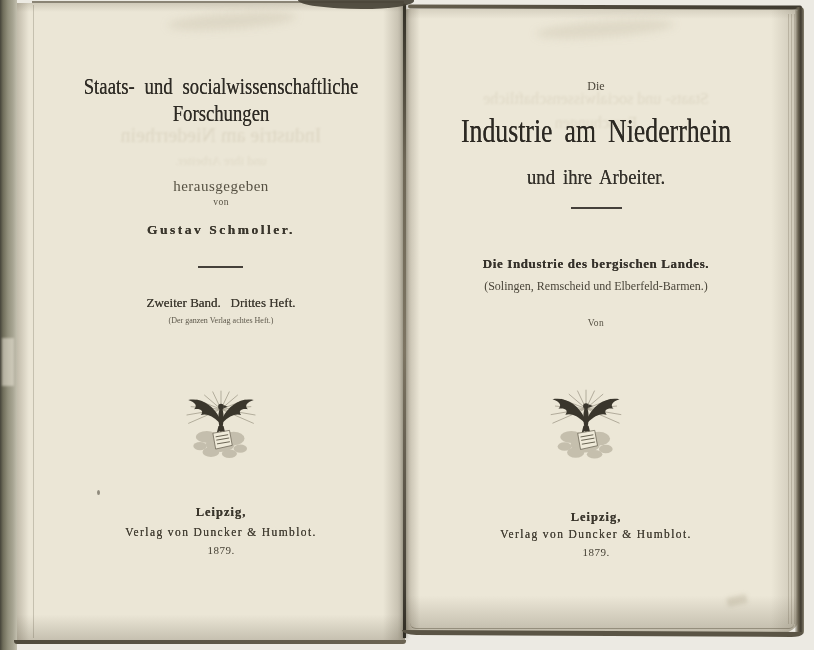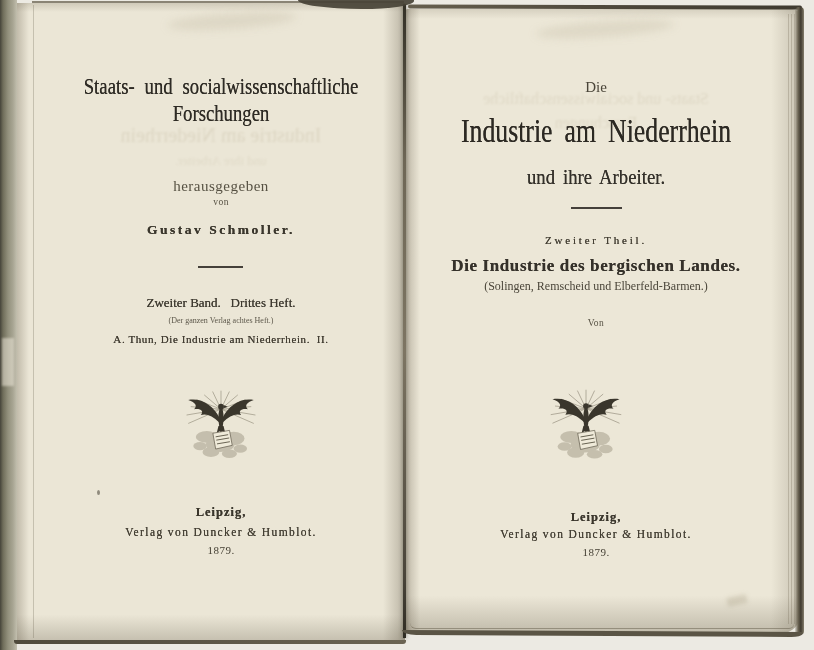--- a/index.html
+++ b/index.html
@@ -72,26 +72,26 @@
   .rule{position:absolute;height:1.5px;background:#45403a;}
   .lp-rule{left:181px;top:263px;width:45px;}
   .lp-volume{top:292px;font-size:13px;color:#3e3a30;}
   .lp-note{top:313px;font-size:8px;color:#5c574a;}
   .lp-citation{top:330px;font-size:11px;letter-spacing:.6px;color:#423d32;}
   .lp-emblem{position:absolute;left:20px;width:368px;top:386px;text-align:center;}
   .lp-city{top:502px;font-size:12.5px;font-weight:bold;letter-spacing:1px;color:#3a362c;}
   .lp-pub{top:523px;font-size:11.5px;letter-spacing:1.4px;color:#454034;}
   .lp-year{top:541px;font-size:11px;letter-spacing:.5px;color:#454034;}
 
-  .rp-die{top:70px;font-size:15px;color:#4a4539;}
+  .rp-die{top:70px;font-size:12px;color:#4a4539;}
   .rp-main{top:104px;font-size:33px;word-spacing:.22em;color:#2c2923;}
   .rp-sub{top:155px;font-size:22px;word-spacing:.18em;color:#33302a;transform:scaleX(.85);}
   .rp-rule{left:166px;top:198px;width:51px;}
   .rp-part{top:225px;font-size:11px;letter-spacing:2.8px;color:#454034;}
-  .rp-parttitle{top:247px;font-size:17px;font-weight:bold;letter-spacing:.6px;color:#35312a;font-family:Liberation Serif, serif;}
+  .rp-parttitle{top:247px;font-size:13px;font-weight:bold;letter-spacing:.6px;color:#35312a;font-family:Liberation Serif, serif;}
   .rp-partnote{top:270px;font-size:12px;color:#4a4539;}
   .rp-von{top:309px;font-size:9.5px;color:#565143;letter-spacing:.5px;}
   .rp-author{top:330px;font-size:13.5px;font-weight:bold;letter-spacing:2.5px;color:#33302a;}
   .rp-emblem{position:absolute;left:8px;width:366px;top:379px;text-align:center;transform:translateX(-10px);}
   .rp-city{top:501px;font-size:12.5px;font-weight:bold;letter-spacing:1px;color:#3a362c;}
   .rp-pub{top:519px;font-size:11.5px;letter-spacing:1.4px;color:#454034;}
   .rp-year{top:537px;font-size:11px;letter-spacing:.5px;color:#454034;}
 
   .emblem-svg{display:inline-block;}
 </style>
@@ -119,21 +119,20 @@
     </div>
 
     <div class="ll lp-edited">herausgegeben</div>
     <div class="ll lp-von">von</div>
     <div class="ll lp-editor ink">Gustav Schmoller.</div>
 
     <div class="rule lp-rule"></div>
 
     <div class="ll lp-volume ink">Zweiter Band.&nbsp;&nbsp; Drittes Heft.</div>
     <div class="ll lp-note">(Der ganzen Verlag achtes Heft.)</div>
-    <div class="ll lp-citation ink">A. Thun, Die Industrie am Niederrhein.&nbsp; II.</div>
 
     <div class="lp-emblem">
       <svg class="emblem-svg" width="76" height="84" viewBox="0 0 90 100">
         <g stroke="#7a7260" stroke-width="0.7" opacity="0.85">
           <line x1="45" y1="24" x2="45" y2="2"></line>
           <line x1="45" y1="24" x2="55" y2="3"></line>
             <line x1="45" y1="24" x2="35" y2="3"></line>
           <line x1="45" y1="24" x2="65" y2="7"></line>
             <line x1="45" y1="24" x2="25" y2="7"></line>
           <line x1="45" y1="24" x2="74" y2="13"></line>
@@ -185,21 +184,20 @@
       <div>Staats- und socialwissenschaftliche</div>
       <div>Forschungen</div>
     </div>
 
     <div class="rl rp-die">Die</div>
     <div class="rl rp-main ink cond">Industrie am Niederrhein</div>
     <div class="rl rp-sub ink">und ihre Arbeiter.</div>
 
     <div class="rule rp-rule"></div>
 
-    <div class="rl rp-part ink">Zweiter Theil.</div>
     <div class="rl rp-parttitle ink">Die Industrie des bergischen Landes.</div>
     <div class="rl rp-partnote">(Solingen, Remscheid und Elberfeld-Barmen.)</div>
 
     <div class="rl rp-von">Von</div>
 
     <div class="rp-emblem">
       <svg class="emblem-svg" width="78" height="86" viewBox="0 0 90 100">
         <g stroke="#7a7260" stroke-width="0.7" opacity="0.85">
           <line x1="45" y1="24" x2="45" y2="2"></line>
           <line x1="45" y1="24" x2="55" y2="3"></line>

